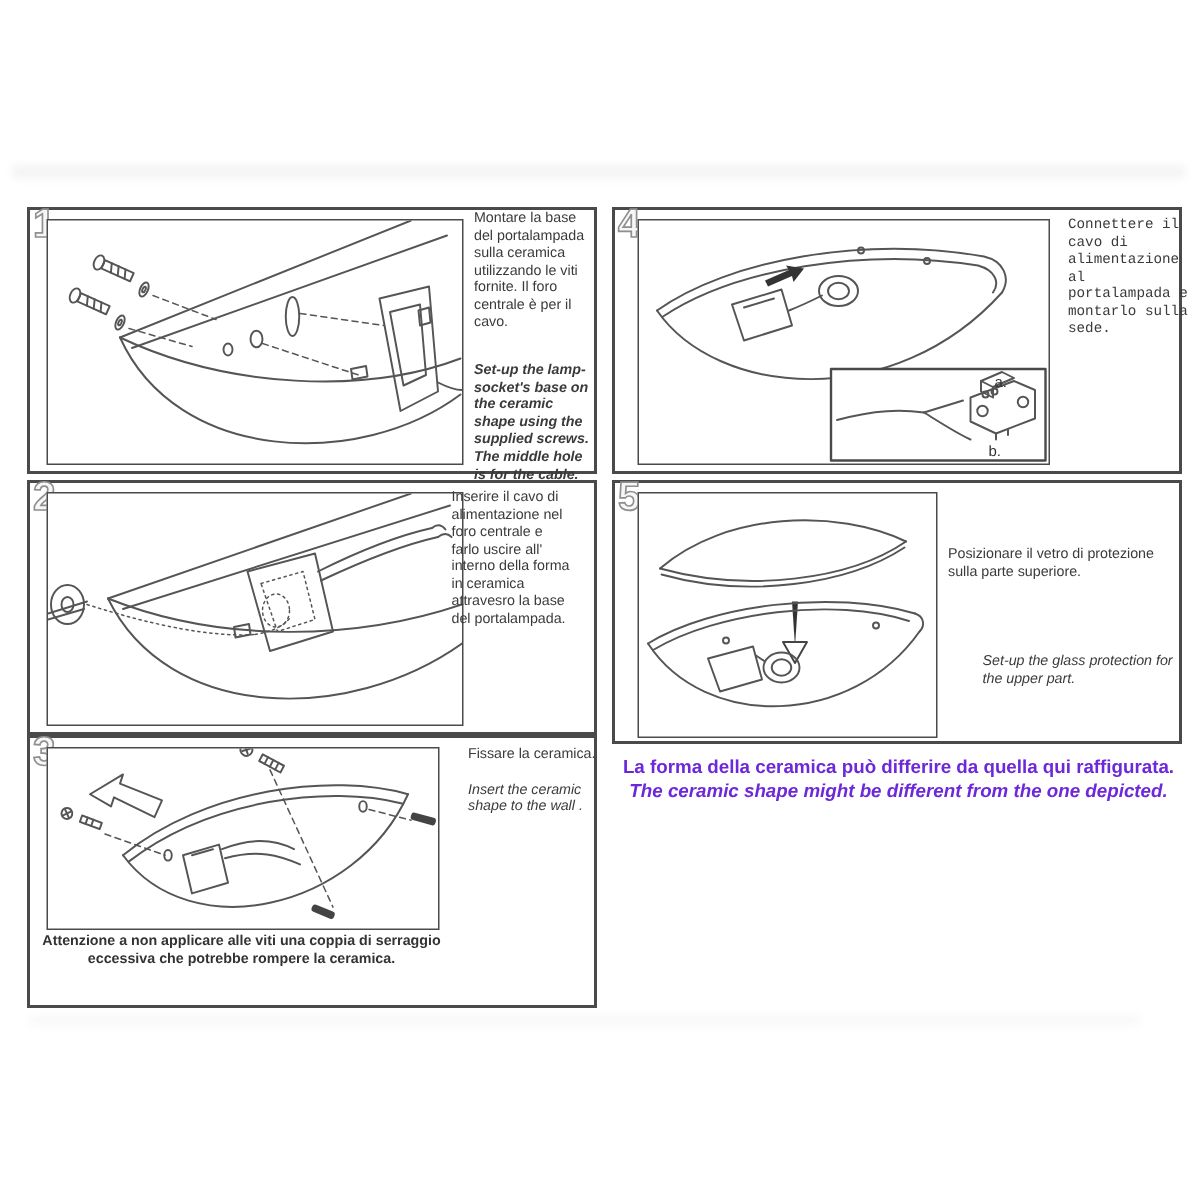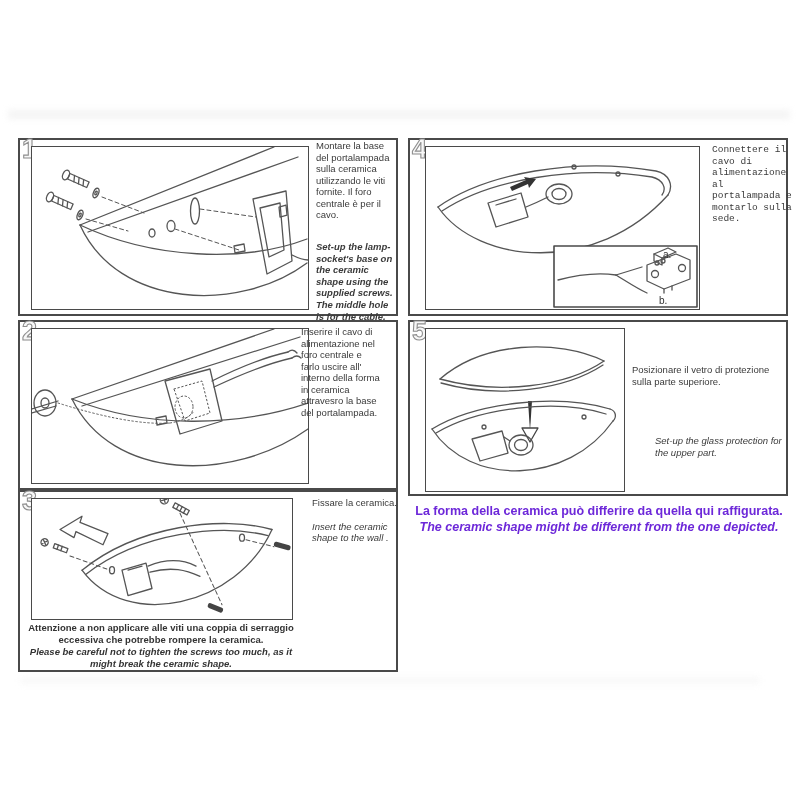--- a/index.html
+++ b/index.html
@@ -154,21 +154,20 @@
         <path d="M116,66 C136,58 152,60 164,66"></path>
         <path d="M118,72 C140,66 154,70 168,76"></path>
       </svg>
     </div>
     <div class="ptext" style="left:292px;top:5px;width:99px;">
       <div class="it">Fissare la ceramica.</div>
       <div class="en" style="margin-top:12px;">Insert the ceramic shape to the wall .</div>
     </div>
     <div class="warning" style="left:6px;top:130px;width:270px;">
       <span class="it">Attenzione a non applicare alle viti una coppia di serraggio eccessiva che potrebbe rompere la ceramica.</span>
-      <span class="en">Please be careful not to tighten the screws too much, as it might break the ceramic shape.</span>
     </div>
   </div>
 
   <div class="panel" style="left:408px;top:138px;width:380px;height:178px;">
     <div class="stepnum">4</div>
     <div class="drawbox" style="left:15px;top:6px;width:275px;height:164px;">
       <svg viewBox="0 0 273 162" preserveAspectRatio="none">
         <path d="M12,60 C60,26 150,10 230,24 C243,27 248,38 242,48"></path>
         <path d="M16,64 C64,32 150,18 226,30 C237,33 241,41 236,48"></path>
         <path d="M12,60 C52,118 170,128 242,48"></path>

